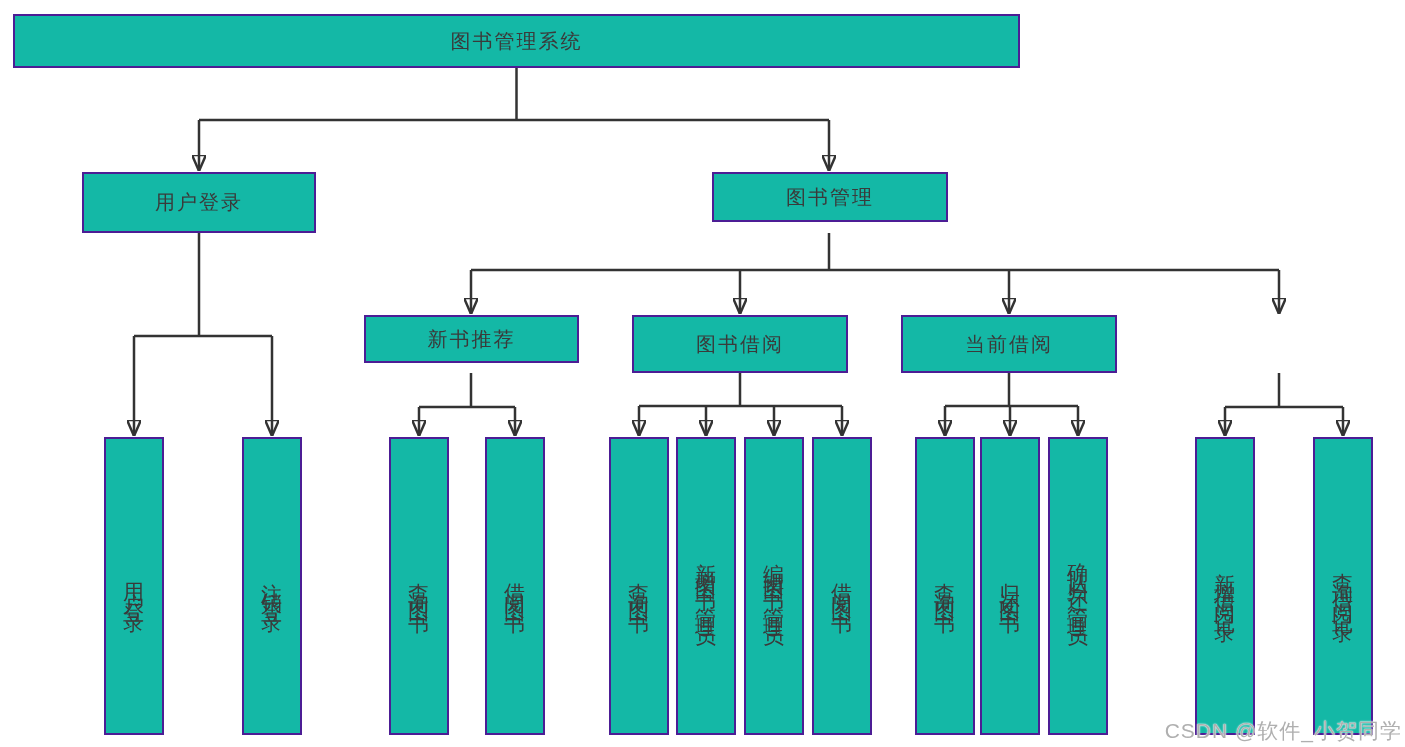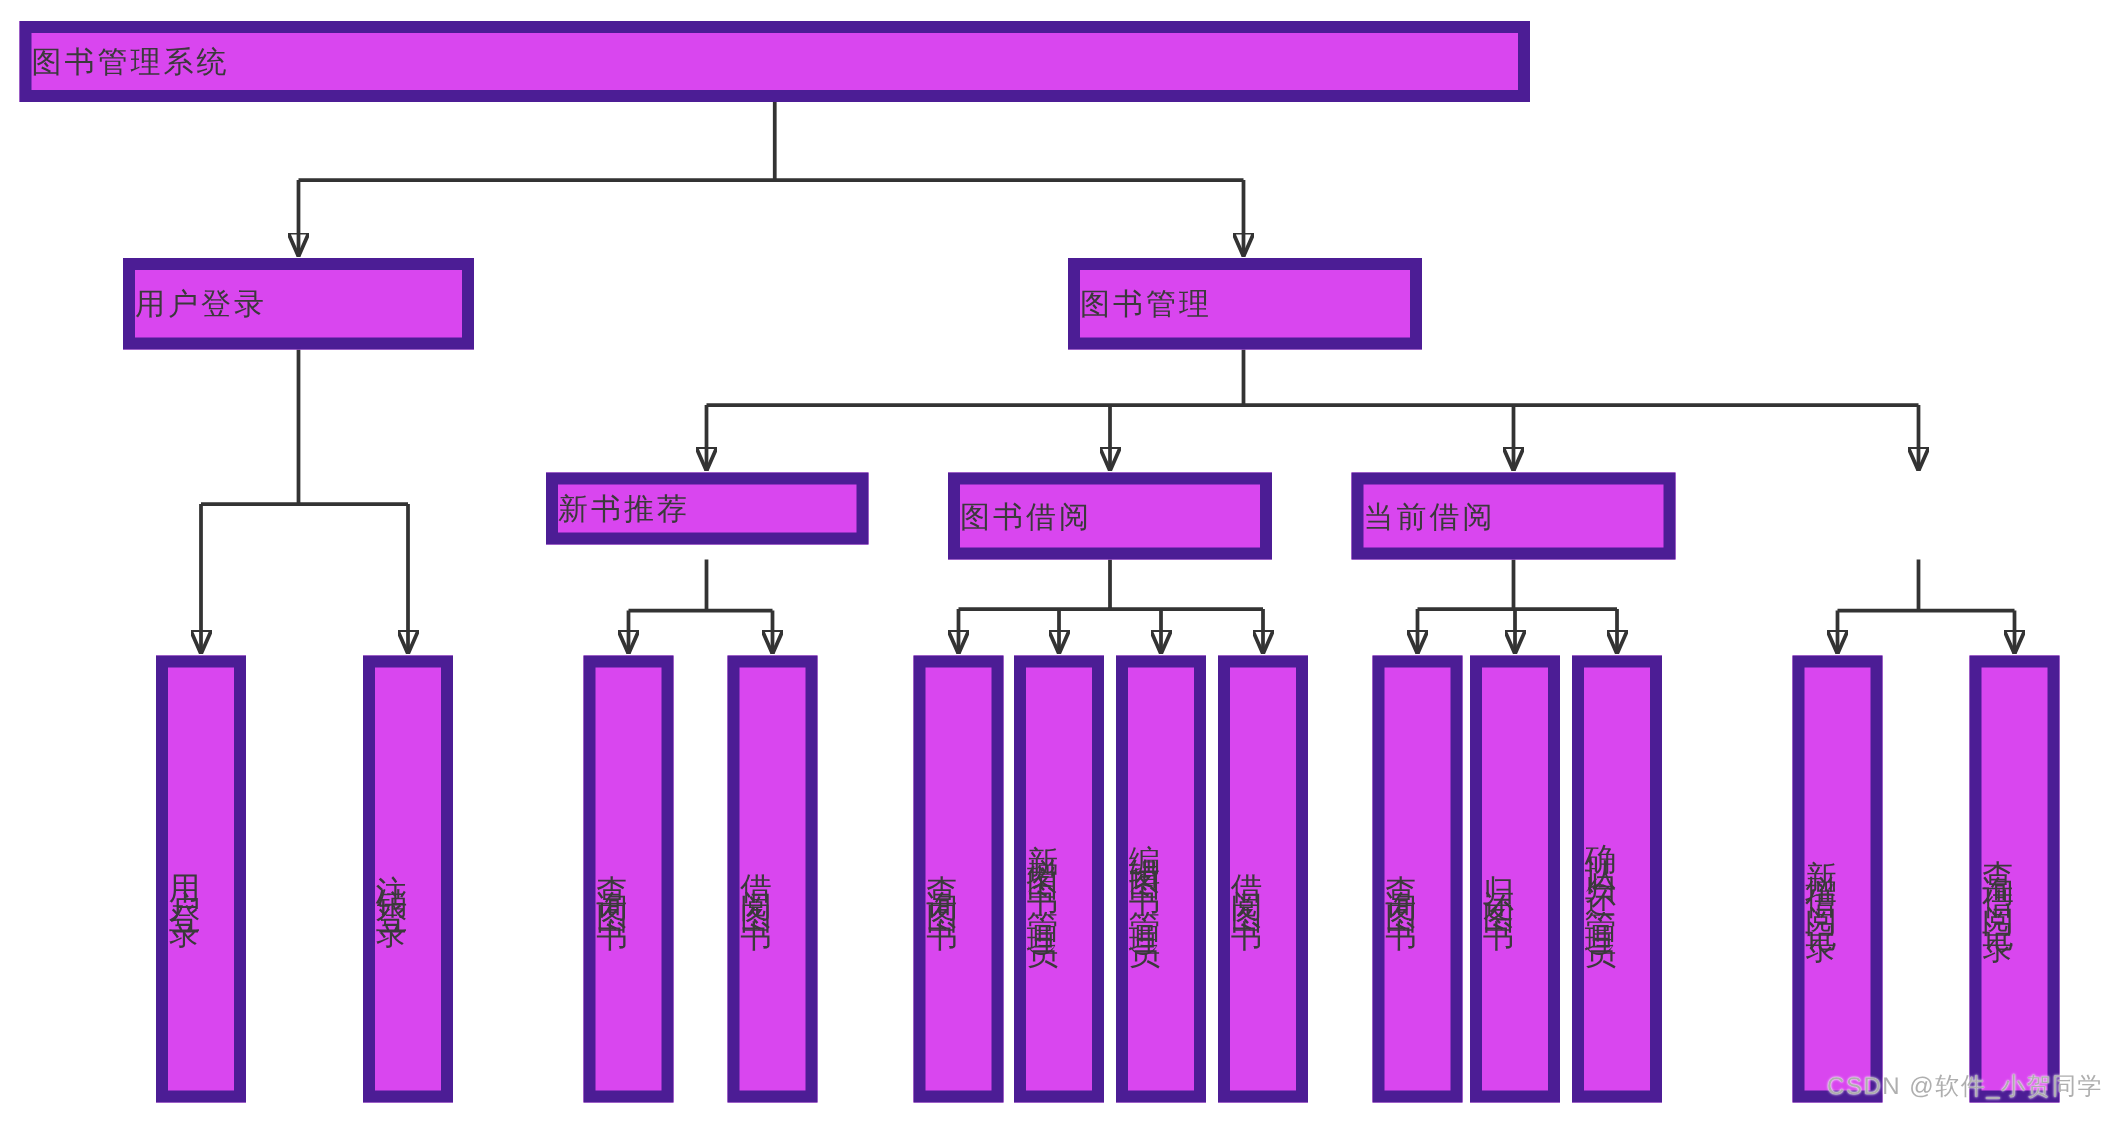--- a/index.html
+++ b/index.html
@@ -22,25 +22,25 @@
     z-index: 0;
   }
   #connectors path {
     stroke: #333333;
     stroke-width: 2.5;
     fill: none;
   }
   .box {
     position: absolute;
     box-sizing: border-box;
-    background: #d946ef;
-    border: 8px solid #4c1d95;
+    background: #14b8a6;
+    border: 2px solid #4c1d95;
     display: flex;
     align-items: center;
-    justify-content: flex-start;
+    justify-content: center;
     color: #3a3a3a;
     z-index: 1;
   }
   .hbox {
     font-size: 20px;
     letter-spacing: 2px;
     white-space: nowrap;
   }
   .leaf {
     top: 437px;
@@ -55,32 +55,32 @@
     line-height: 1;
     white-space: nowrap;
     color: #3a3a3a;
   }
   .vtext.long {
     letter-spacing: 9px;
   }
   #watermark {
     position: absolute;
     right: 3px;
-    bottom: 12px;
+    bottom: 2px;
     z-index: 2;
-    font-size: 16px;
+    font-size: 21px;
     letter-spacing: 1px;
     color: rgba(168, 168, 168, 0.92);
     text-shadow: 0 0 2px #ffffff, 0 0 1px #ffffff;
     white-space: nowrap;
   }
   
   #root-box        { left: 13px;   top: 14px;  width: 1007px; height: 54px; }
   #user-login-box  { left: 82px;   top: 172px; width: 234px;  height: 61px; }
-  #book-mgmt-box   { left: 712px;  top: 172px; width: 236px;  height: 61px; }
+  #book-mgmt-box   { left: 712px;  top: 172px; width: 236px;  height: 50px; }
   #new-book-box    { left: 364px;  top: 315px; width: 215px;  height: 48px; }
   #book-borrow-box { left: 632px;  top: 315px; width: 216px;  height: 58px; }
   #current-box     { left: 901px;  top: 315px; width: 216px;  height: 58px; }
   #records-box     { left: 1172px; top: 315px; width: 214px;  height: 58px; }
   #leaf-a1 { left: 104px; }
   #leaf-a2 { left: 242px; }
   #leaf-b1 { left: 389px; }
   #leaf-b2 { left: 485px; }
   #leaf-c1 { left: 609px; }
   #leaf-c2 { left: 676px; }

